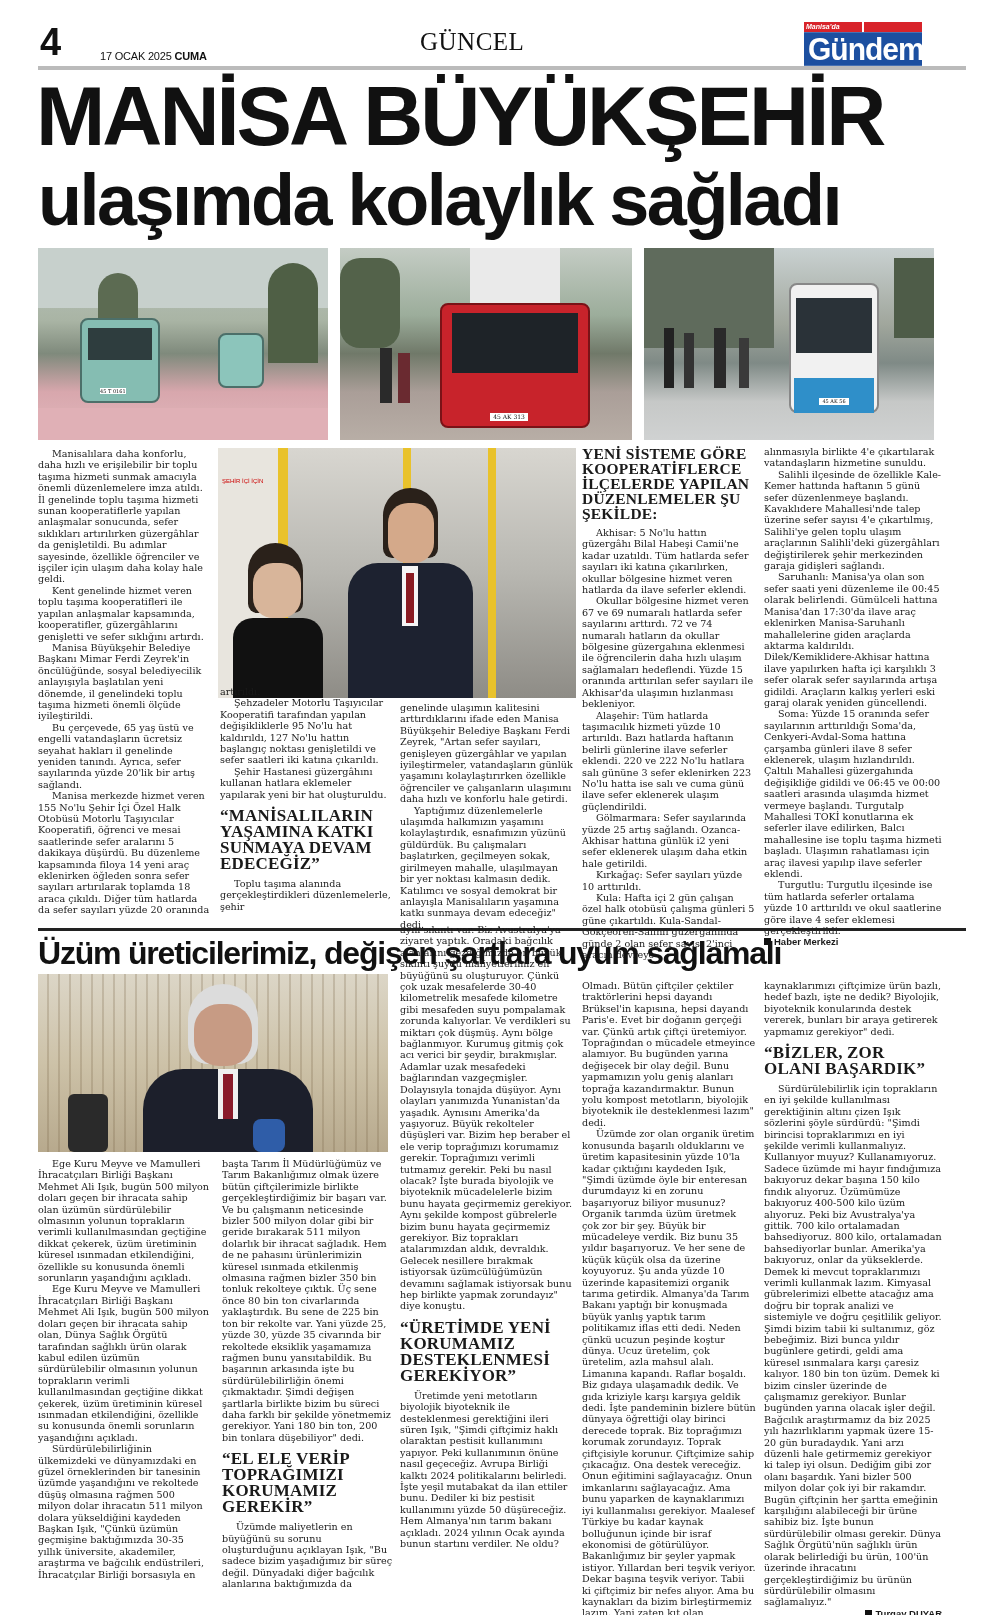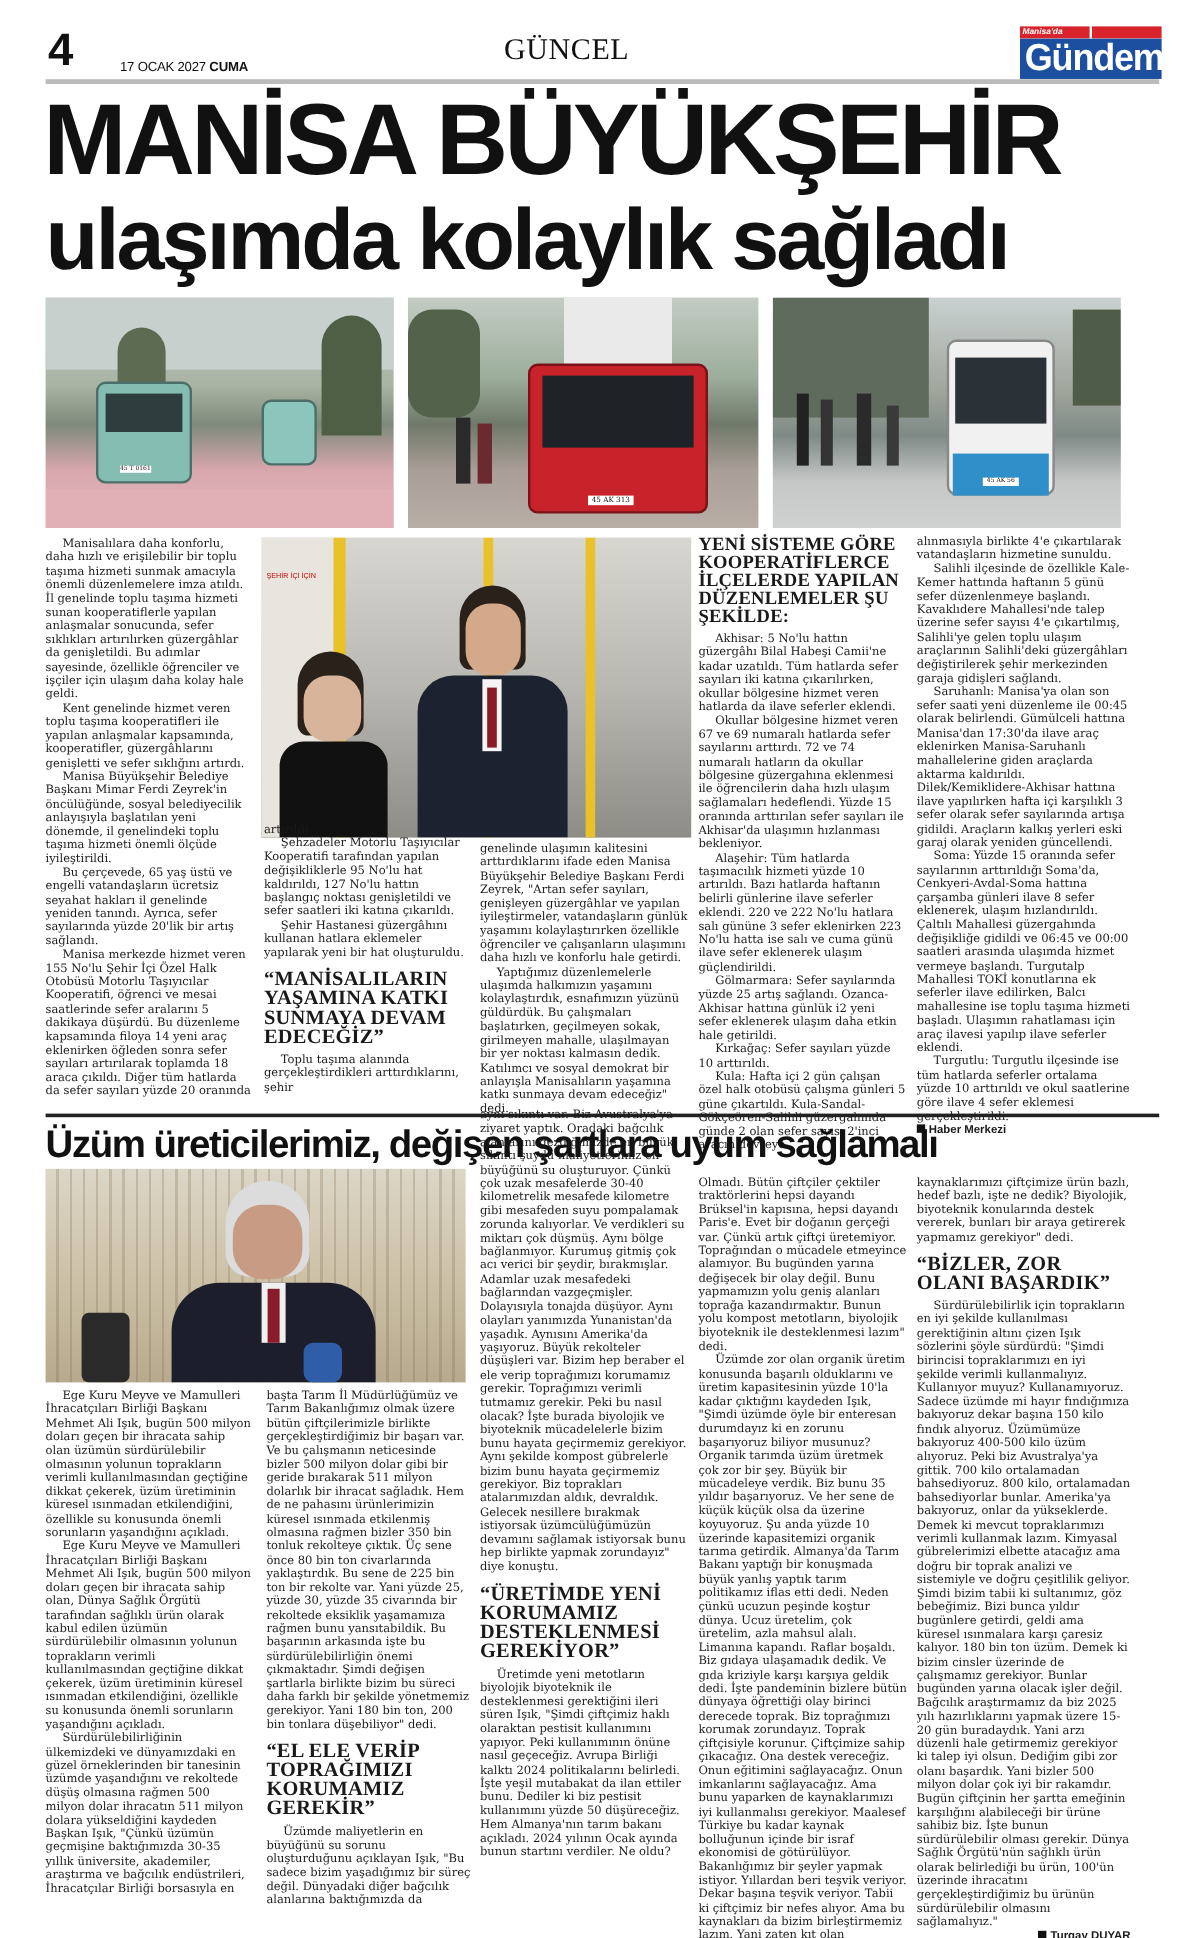--- a/index.html
+++ b/index.html
@@ -3,21 +3,21 @@
 <meta charset="utf-8">
 <style>
 *{box-sizing:border-box;margin:0;padding:0}
 html,body{width:1000px;height:1615px;background:#fff;overflow:hidden}
 body{position:relative;font-family:"DejaVu Serif",serif;color:#111}
 .abs{position:absolute}
 .pagenum{left:40px;top:22px;font-family:"Liberation Sans",sans-serif;font-weight:bold;font-size:38px;line-height:40px}
 .date{left:100px;top:50px;font-family:"Liberation Sans",sans-serif;font-size:11px;letter-spacing:-0.2px}
 .date b{font-weight:bold}
 .section{left:420px;top:28px;font-family:"Liberation Serif",serif;font-size:25px;letter-spacing:0.5px}
-.logo{left:850px;top:22px;width:118px;height:44px}
+.logo{left:804px;top:22px;width:118px;height:44px}
 .logo .top{display:flex;height:10px}
 .logo .red1{background:#d8232a;width:58px;height:10px;color:#fff;font-size:7px;font-style:italic;font-family:"Liberation Sans",sans-serif;font-weight:bold;padding-left:2px;line-height:10px}
 .logo .red2{background:#d8232a;width:58px;height:10px;margin-left:2px}
 .logo .main{background:#1c4fa0;height:32px;margin-top:1px;color:#fff;font-family:"Liberation Sans",sans-serif;font-weight:bold;font-size:30px;line-height:32px;letter-spacing:-1px;padding-left:4px;transform:scaleY(1.05)}
 .rule-top{left:38px;top:66px;width:928px;height:4px;background:#bbb}
 .h1a{left:36px;top:66px;font-family:"Liberation Sans",sans-serif;font-weight:900;font-size:84px;line-height:100px;letter-spacing:-3px;transform:scaleX(0.99);transform-origin:left}
 .h1b{left:38px;top:160px;font-family:"Liberation Sans",sans-serif;font-weight:900;font-size:72px;line-height:80px;letter-spacing:-2.5px}
 .photo{overflow:hidden}
 .p1{left:38px;top:248px;width:290px;height:192px;background:linear-gradient(180deg,#bcc7c4 0%,#a9b4a4 38%,#7f8a7c 55%,#d8a7ad 75%,#e2b9bd 100%)}
 .p2{left:340px;top:248px;width:292px;height:192px;background:linear-gradient(180deg,#c4ccc4 0%,#9cad9b 35%,#707969 55%,#aa9e98 75%,#b8aea6 100%)}
@@ -31,21 +31,21 @@
 .sub{font-family:"Liberation Serif",serif;font-weight:bold;font-size:17px;line-height:16px;margin:8px 0 6px 0;letter-spacing:0.2px}
 .byline{font-family:"Liberation Sans",sans-serif;font-weight:bold;font-size:9.5px}
 .sq{display:inline-block;width:7px;height:7px;background:#111;margin-right:3px;vertical-align:0}
 .rule-mid{left:38px;top:928px;width:928px;height:3px;background:#222}
 .h2{left:38px;top:930px;font-family:"Liberation Sans",sans-serif;font-weight:900;font-size:32px;line-height:46px;letter-spacing:-1.2px}
 </style>
 </head>
 <body>
 
 <div class="abs pagenum">4</div>
-<div class="abs date"><span>17 OCAK 2027</span> <b>CUMA</b></div>
+<div class="abs date"><span>17 OCAK 2025</span> <b>CUMA</b></div>
 <div class="abs section">GÜNCEL</div>
 <div class="abs logo">
   <div class="top">
       <div class="red1">Manisa'da</div>
       <div class="red2"></div>
     </div>
   <div class="main">Gündem</div>
 </div>
 <div class="abs rule-top"></div>
 
@@ -106,21 +106,21 @@
   <p>Manisa Büyükşehir Belediye Başkanı Mimar Ferdi Zeyrek'in öncülüğünde, sosyal belediyecilik anlayışıyla başlatılan yeni dönemde, il genelindeki toplu taşıma hizmeti önemli ölçüde iyileştirildi.</p>
   <p>Bu çerçevede, 65 yaş üstü ve engelli vatandaşların ücretsiz seyahat hakları il genelinde yeniden tanındı. Ayrıca, sefer sayılarında yüzde 20'lik bir artış sağlandı.</p>
   <p>Manisa merkezde hizmet veren 155 No'lu Şehir İçi Özel Halk Otobüsü Motorlu Taşıyıcılar Kooperatifi, öğrenci ve mesai saatlerinde sefer aralarını 5 dakikaya düşürdü. Bu düzenleme kapsamında filoya 14 yeni araç eklenirken öğleden sonra sefer sayıları artırılarak toplamda 18 araca çıkıldı. Diğer tüm hatlarda da sefer sayıları yüzde 20 oranında</p>
 </div>
 
 <div class="col" style="left:220px;top:686px;width:172px">
   <p class="ni">artırıldı.</p>
   <p>Şehzadeler Motorlu Taşıyıcılar Kooperatifi tarafından yapılan değişikliklerle 95 No'lu hat kaldırıldı, 127 No'lu hattın başlangıç noktası genişletildi ve sefer saatleri iki katına çıkarıldı.</p>
   <p>Şehir Hastanesi güzergâhını kullanan hatlara eklemeler yapılarak yeni bir hat oluşturuldu.</p>
   <div class="sub">“MANİSALILARIN YAŞAMINA KATKI SUNMAYA DEVAM EDECEĞİZ”</div>
-  <p>Toplu taşıma alanında gerçekleştirdikleri arttırdıklarını, şehir</p>
+  <p>Toplu taşıma alanında gerçekleştirdikleri düzenlemelerle, şehir</p>
 </div>
 
 <div class="col" style="left:400px;top:702px;width:174px">
   <p class="ni">genelinde ulaşımın kalitesini arttırdıklarını ifade eden Manisa Büyükşehir Belediye Başkanı Ferdi Zeyrek, "Artan sefer sayıları, genişleyen güzergâhlar ve yapılan iyileştirmeler, vatandaşların günlük yaşamını kolaylaştırırken özellikle öğrenciler ve çalışanların ulaşımını daha hızlı ve konforlu hale getirdi.</p>
   <p>Yaptığımız düzenlemelerle ulaşımda halkımızın yaşamını kolaylaştırdık, esnafımızın yüzünü güldürdük. Bu çalışmaları başlatırken, geçilmeyen sokak, girilmeyen mahalle, ulaşılmayan bir yer noktası kalmasın dedik. Katılımcı ve sosyal demokrat bir anlayışla Manisalıların yaşamına katkı sunmaya devam edeceğiz" dedi.</p>
 </div>
 
 <div class="col" style="left:582px;top:446px;width:174px">
   <div class="sub" style="margin-top:0;font-size:15.5px;line-height:15px">YENİ SİSTEME GÖRE KOOPERATİFLERCE İLÇELERDE YAPILAN DÜZENLEMELER ŞU ŞEKİLDE:</div>
   <p>Akhisar: 5 No'lu hattın güzergâhı Bilal Habeşi Camii'ne kadar uzatıldı. Tüm hatlarda sefer sayıları iki katına çıkarılırken, okullar bölgesine hizmet veren hatlarda da ilave seferler eklendi.</p>

